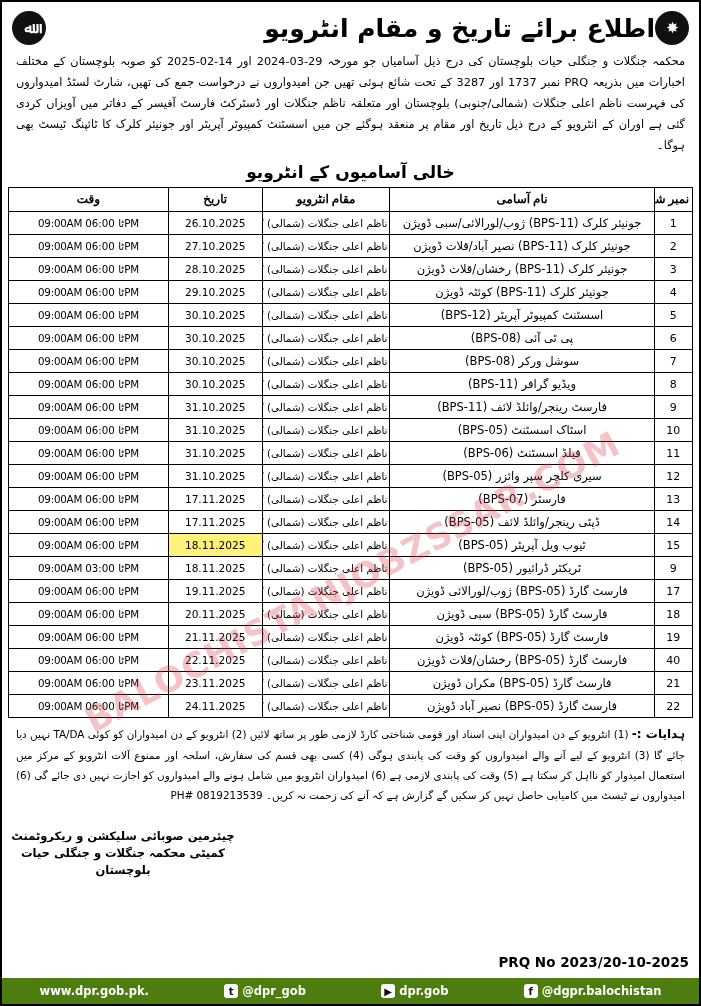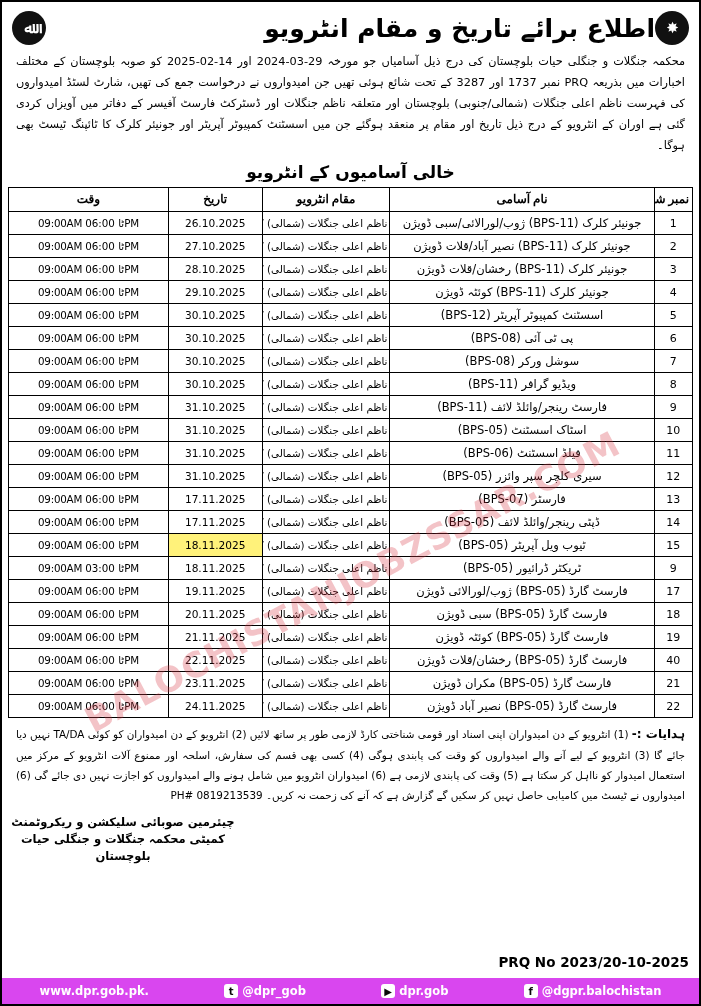--- a/index.html
+++ b/index.html
@@ -112,39 +112,39 @@
   .notes .lbl { font-weight: bold; font-size: 12px; }
   .ph { direction: ltr; display:inline-block; }
   
   .sign {
     direction: rtl;
     text-align: center;
     font-size: 11.5px;
     font-weight: bold;
     line-height: 1.5;
     width: 230px;
-    margin-top: 8px;
+    margin-top: 22px;
     margin-right: 4px;
   }
   .prq {
     position: absolute;
     left: 0; right: 10px;
     bottom: 34px;
     text-align: right;
     direction: ltr;
     font-size: 13.5px;
     font-weight: bold;
     margin-left: 31px;
   }
   
   .footer {
     position: absolute;
     left: 0; right: 0; bottom: 0;
     height: 26px;
-    background: #d946ef;
+    background: #4d7c0f;
     color: #fff;
     display: flex;
     align-items: center;
     justify-content: space-around;
     font-size: 11.5px;
     font-weight: bold;
   }
   .footer .fi { display:flex; align-items:center; gap:4px; }
   .sm {
     display:inline-flex; align-items:center; justify-content:center;

